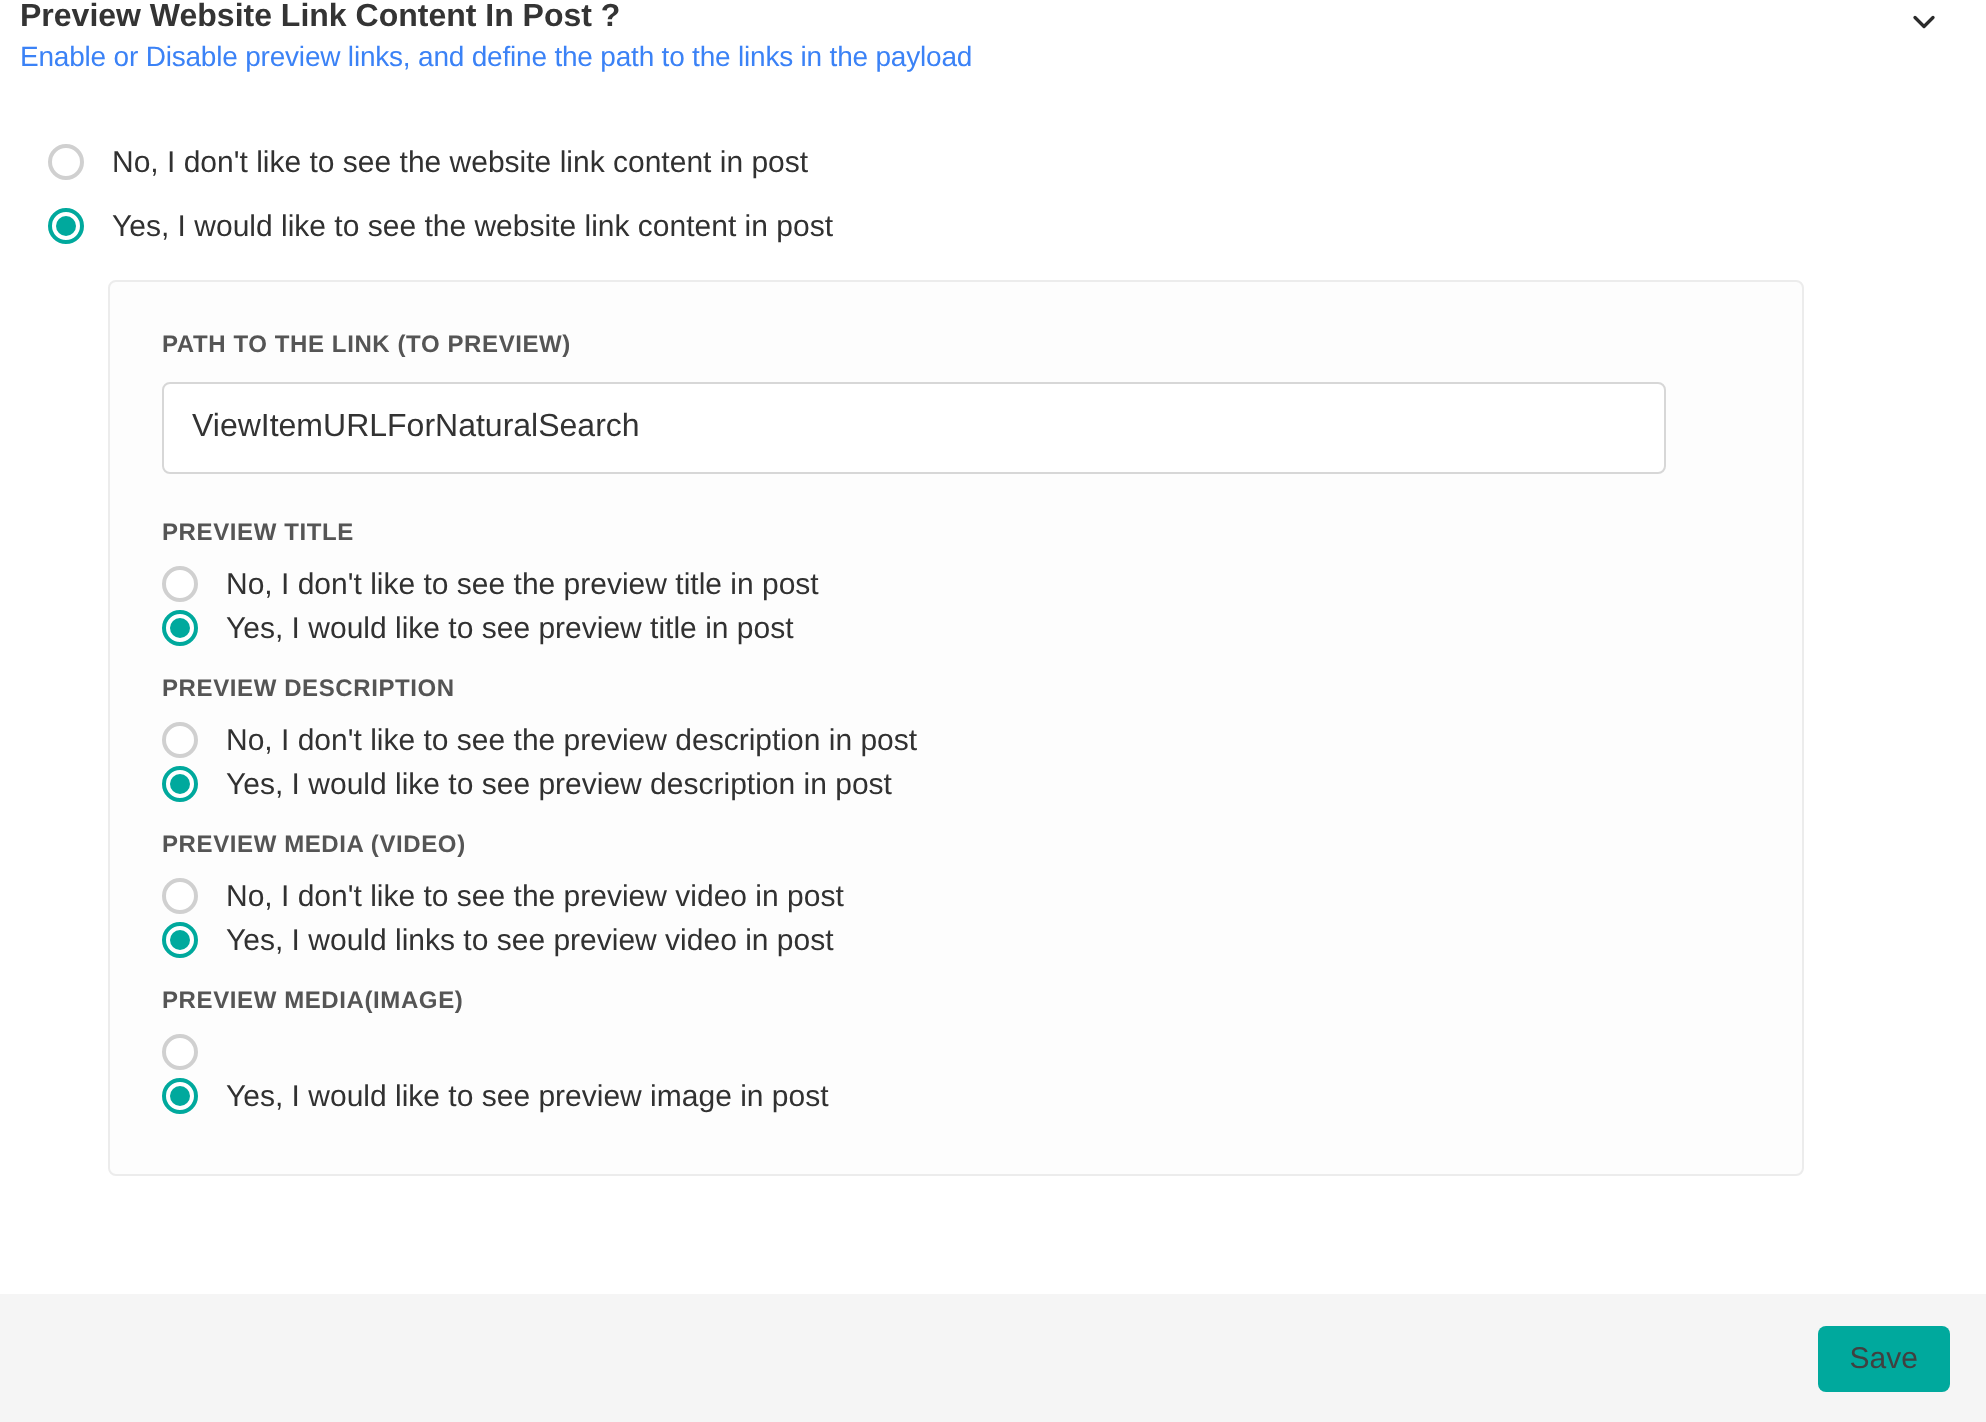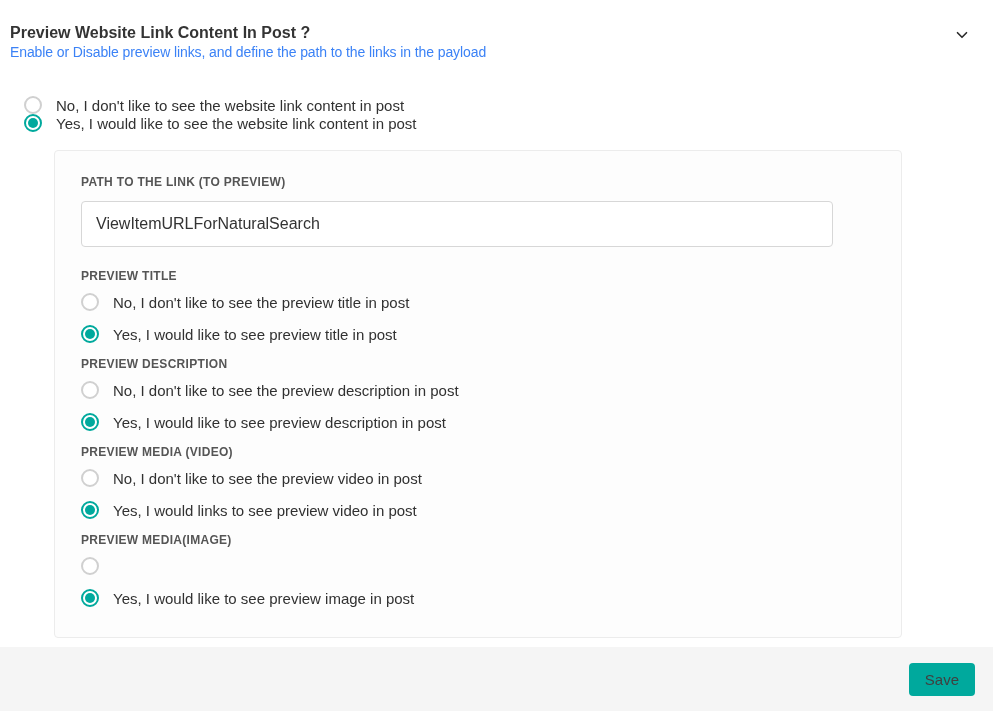--- a/index.html
+++ b/index.html
@@ -4,21 +4,21 @@
 <style>
   * { box-sizing: border-box; margin: 0; padding: 0; }
   html, body { width: 993px; height: 711px; }
   body {
     font-family: -apple-system, BlinkMacSystemFont, "Segoe UI", Helvetica, Arial, sans-serif;
     color: #2b2b2b;
     background: #fff;
     position: relative;
   }
   .page {
-    padding: 24px 10px 0 10px;
+    padding: 0 10px 0 10px;
   }
   .section-header {
     display: flex;
     align-items: flex-start;
     justify-content: space-between;
   }
   .section-title {
     font-size: 16px;
     font-weight: 600;
     color: #343434;
@@ -36,21 +36,21 @@
     margin-right: 12px;
     cursor: pointer;
   }
   .chevron svg { width: 18px; height: 18px; }
   .chevron path { stroke: #2b2b2b; stroke-width: 2.2; fill: none; stroke-linecap: round; stroke-linejoin: round; }
 
   .radio-row {
     display: flex;
     align-items: center;
     gap: 14px;
-    margin-top: 0;
+    margin-top: 14px;
     cursor: pointer;
   }
   .radio-row:first-of-type { margin-top: 0; }
   .radio {
     width: 18px;
     height: 18px;
     border-radius: 50%;
     border: 2px solid #d0d0d0;
     background: #fff;
     flex: 0 0 18px;
@@ -105,21 +105,21 @@
     font-size: 16px;
     color: #333;
     outline: none;
     background: #fff;
   }
 
   .sub-group {
     margin-top: 22px;
   }
   .sub-group .radio-row { margin-top: 10px; }
-  .sub-group .radio-row + .radio-row { margin-top: 14px; }
+  .sub-group .radio-row + .radio-row { margin-top: 4px; }
   .sub-group + .sub-group { margin-top: 14px; }
 
   .footer {
     position: absolute;
     left: 0;
     right: 0;
     bottom: 0;
     height: 64px;
     background: #f5f5f5;
     display: flex;

